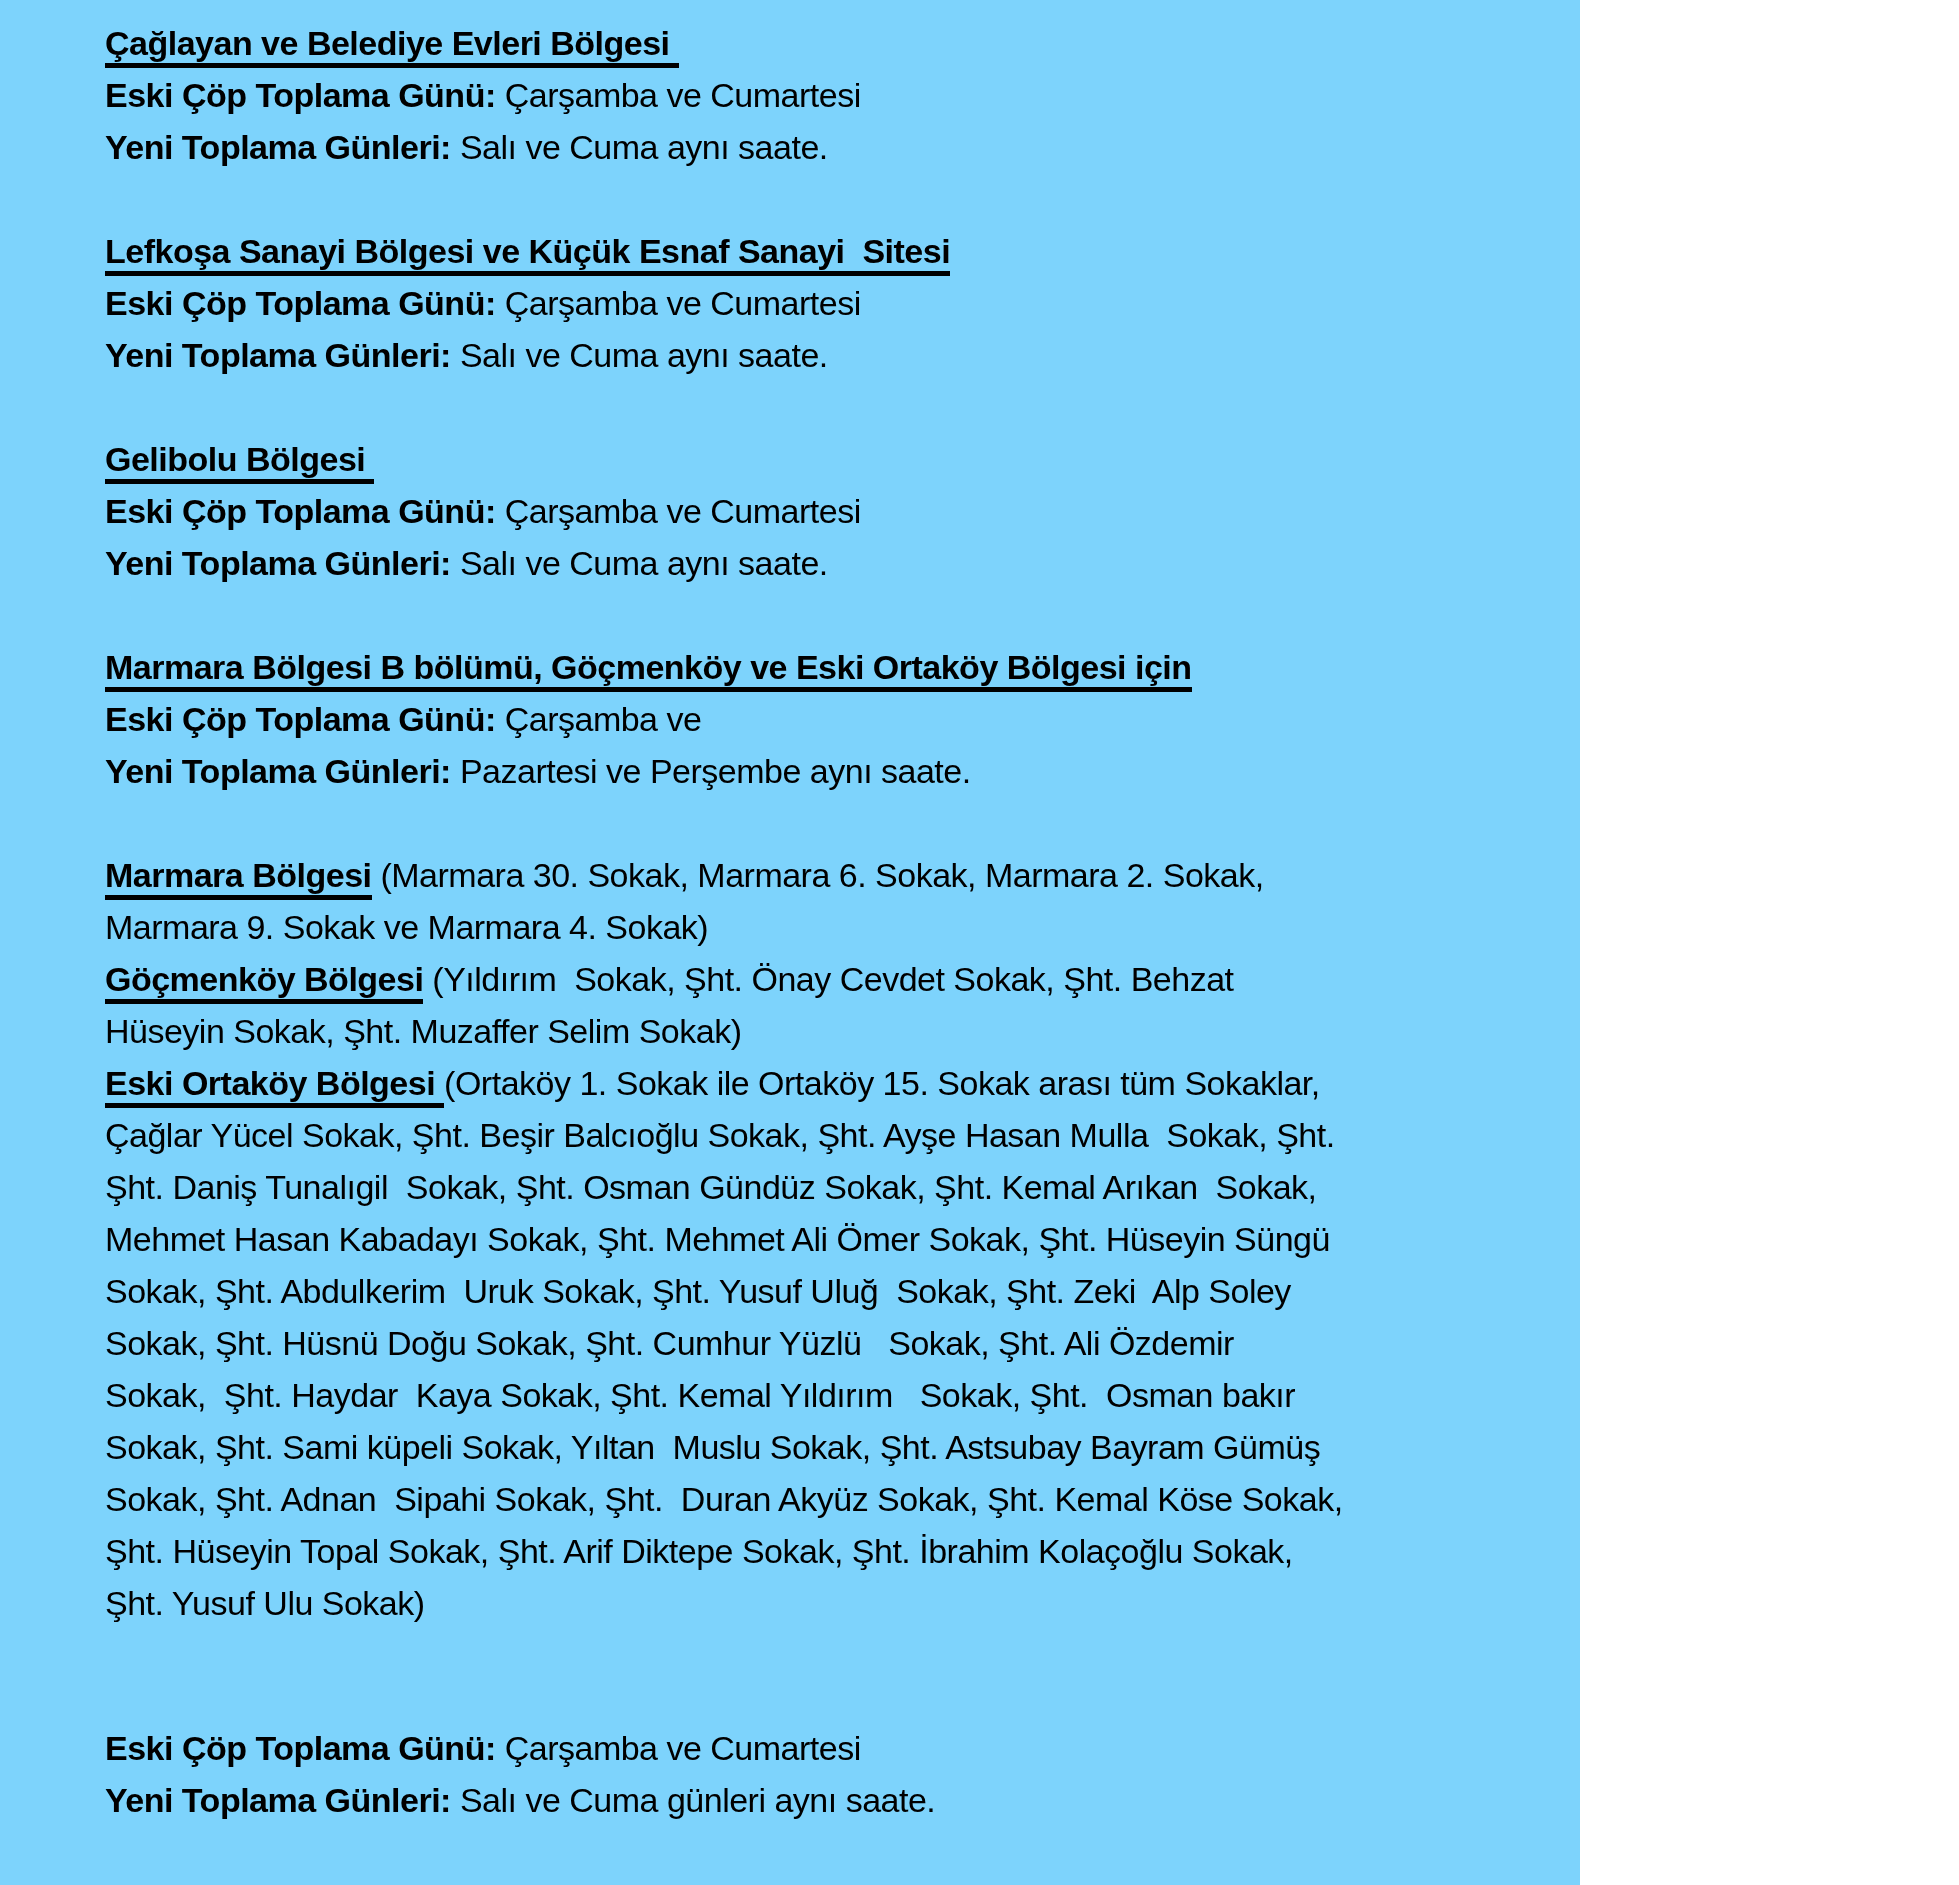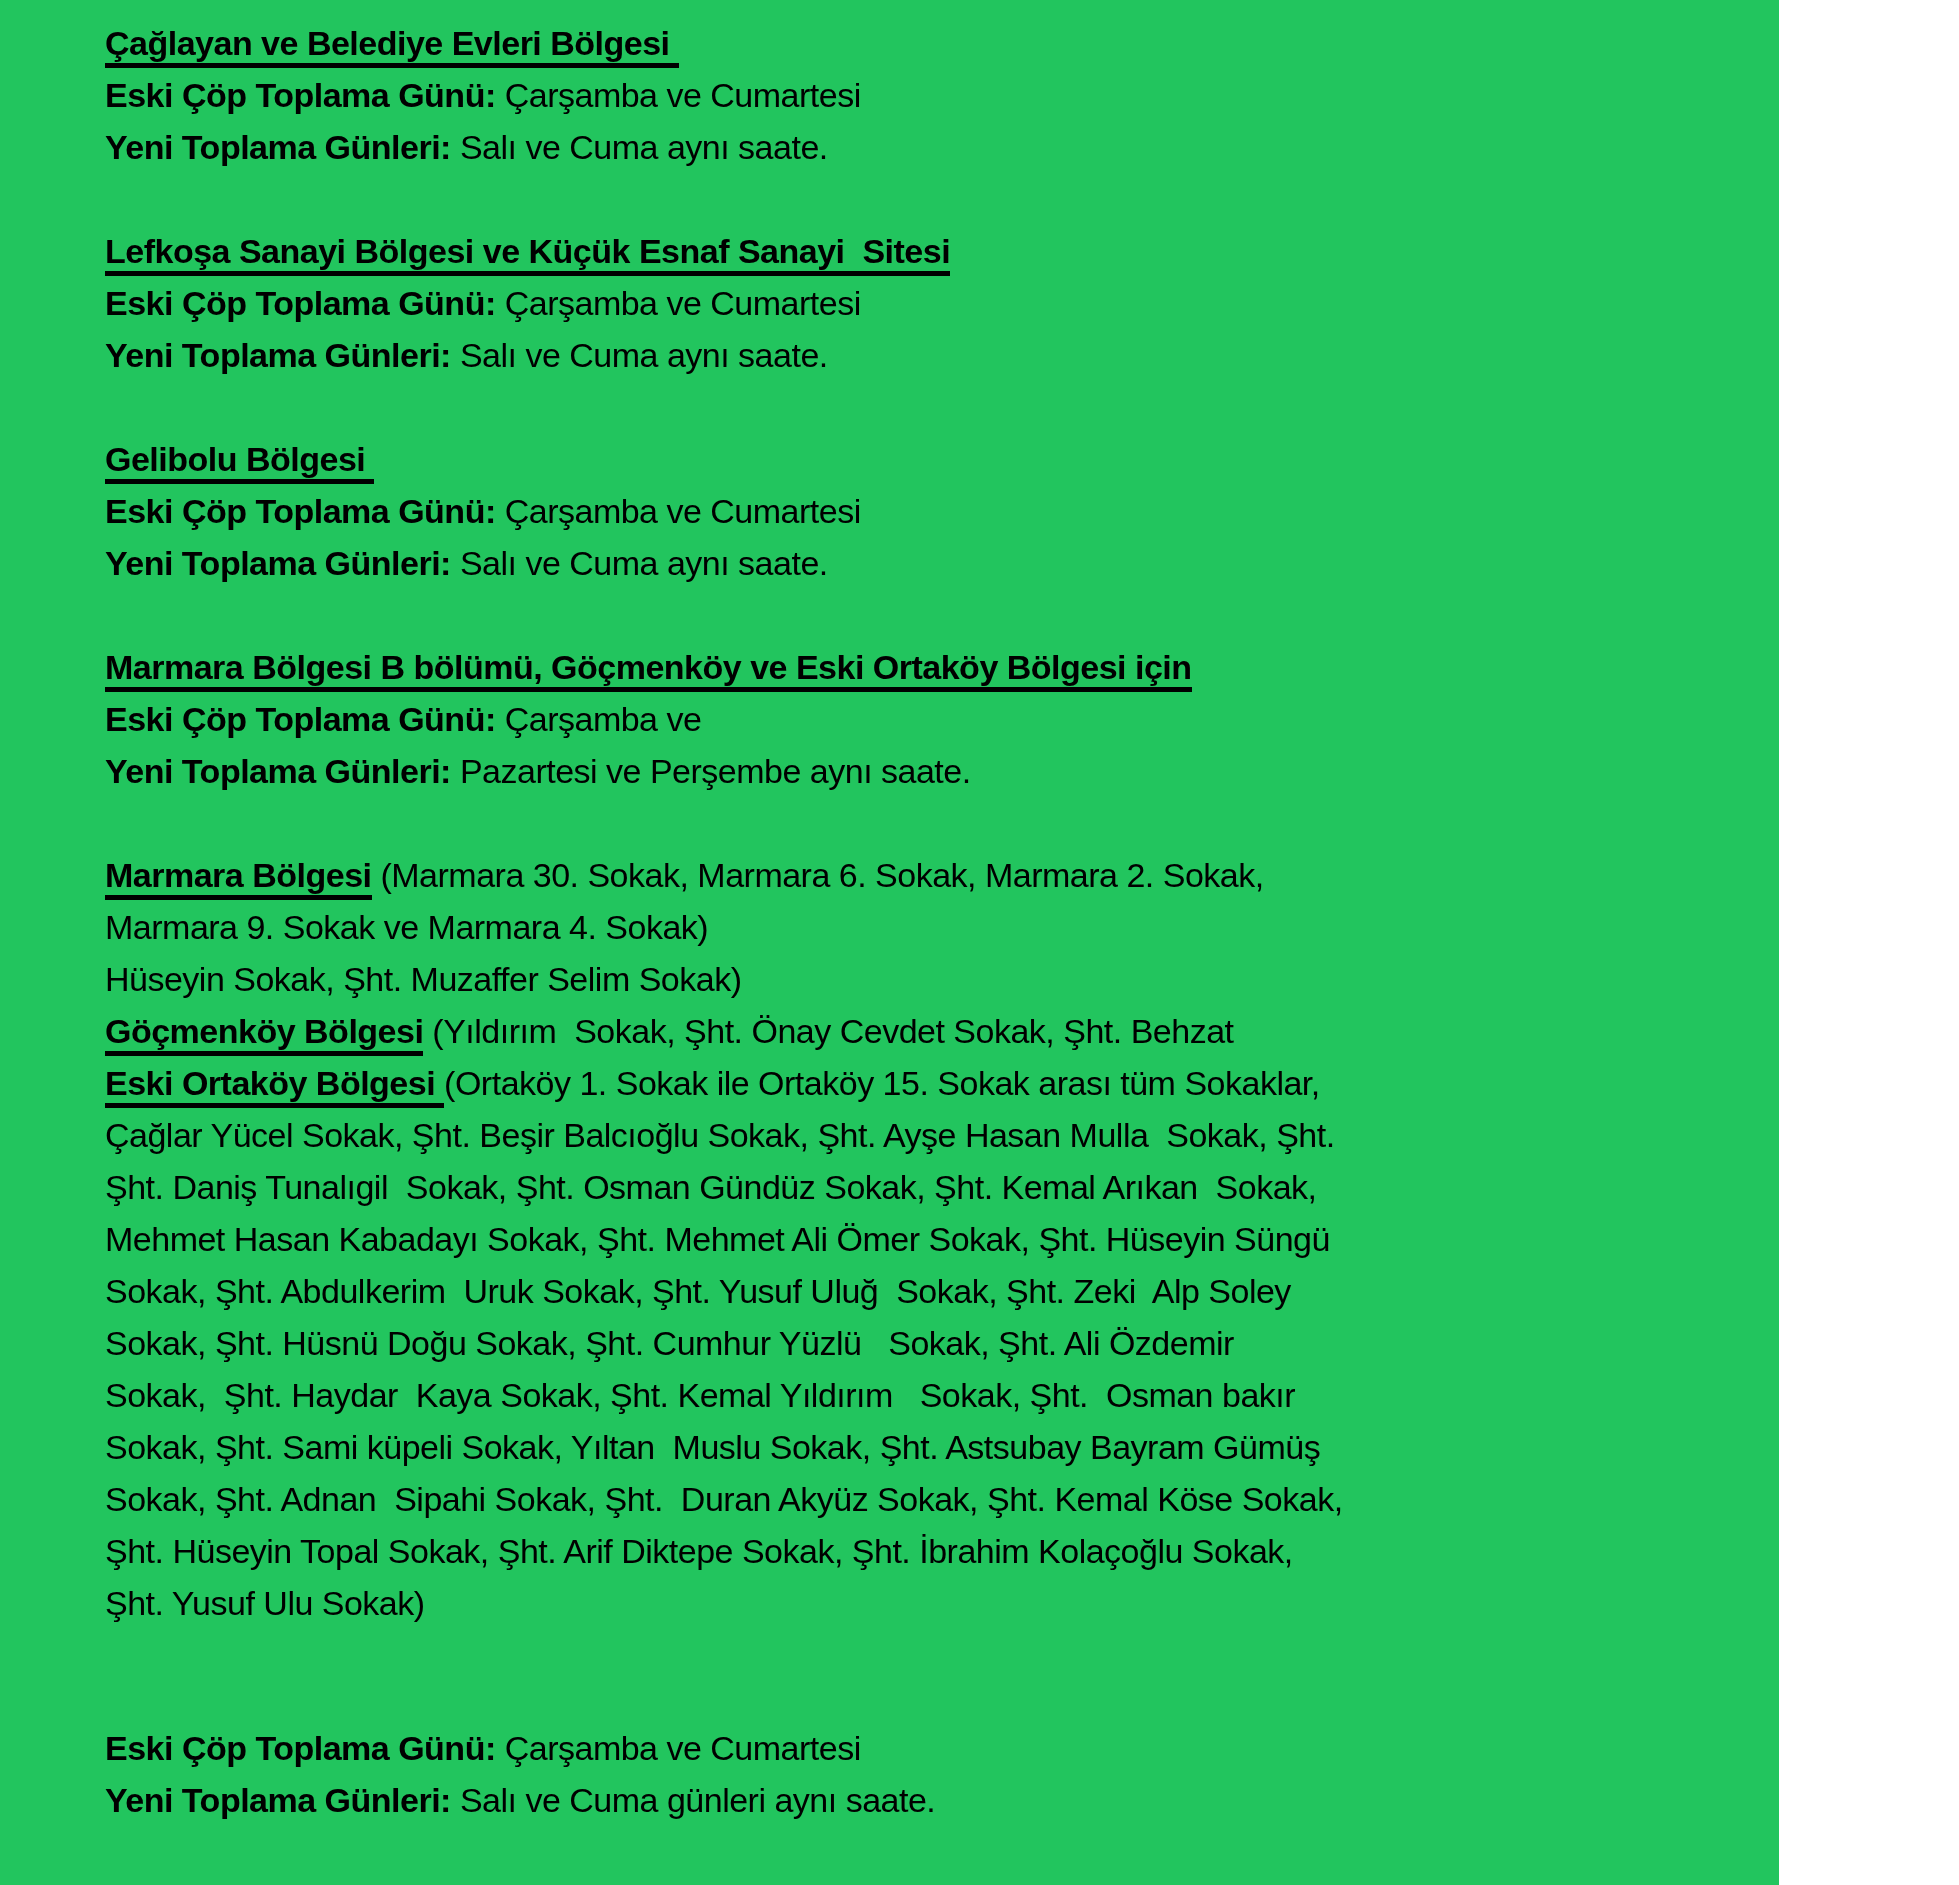--- a/index.html
+++ b/index.html
@@ -2,23 +2,23 @@
 <html style="font-size:15px"><head>
 <meta charset="utf-8">
 <style>
   html, body {
     margin: 0;
     padding: 0;
     background: #ffffff;
   }
   .page {
     position: relative;
-    width: 1779px;
+    width: 1580px;
     height: 1886px;
-    background: #22c55e;
+    background: #7dd3fc;
     color: #000000;
     font-family: "Liberation Sans", sans-serif;
     box-sizing: border-box;
     padding: 16.7px 37px 0 105px;
     overflow: hidden;
   }
   .line {
     font-size: 34px;
     line-height: 52px;
     letter-spacing: -0.5px;
@@ -64,22 +64,22 @@
 
   <div class="section">
     <div class="line"><span class="region-heading">Marmara Bölgesi B bölümü, Göçmenköy ve Eski Ortaköy Bölgesi için</span></div>
     <div class="line"><span class="lbl">Eski Çöp Toplama Günü:</span><span> Çarşamba ve</span></div>
     <div class="line"><span class="lbl">Yeni Toplama Günleri:</span><span> Pazartesi ve Perşembe aynı saate.</span></div>
   </div>
 
   <div class="streets">
     <div class="line"><span class="region-heading">Marmara Bölgesi</span><span> (Marmara 30. Sokak, Marmara 6. Sokak, Marmara 2. Sokak,</span></div>
     <div class="line"><span>Marmara 9. Sokak ve Marmara 4. Sokak)</span></div>
+    <div class="line"><span class="region-heading">Göçmenköy Bölgesi</span><span> (Yıldırım  Sokak, Şht. Önay Cevdet Sokak, Şht. Behzat</span></div>
     <div class="line"><span>Hüseyin Sokak, Şht. Muzaffer Selim Sokak)</span></div>
-    <div class="line"><span class="region-heading">Göçmenköy Bölgesi</span><span> (Yıldırım  Sokak, Şht. Önay Cevdet Sokak, Şht. Behzat</span></div>
     <div class="line"><span class="region-heading">Eski Ortaköy Bölgesi </span><span>(Ortaköy 1. Sokak ile Ortaköy 15. Sokak arası tüm Sokaklar,</span></div>
     <div class="line"><span>Çağlar Yücel Sokak, Şht. Beşir Balcıoğlu Sokak, Şht. Ayşe Hasan Mulla  Sokak, Şht.</span></div>
     <div class="line"><span>Şht. Daniş Tunalıgil  Sokak, Şht. Osman Gündüz Sokak, Şht. Kemal Arıkan  Sokak,</span></div>
     <div class="line"><span>Mehmet Hasan Kabadayı Sokak, Şht. Mehmet Ali Ömer Sokak, Şht. Hüseyin Süngü</span></div>
     <div class="line"><span>Sokak, Şht. Abdulkerim  Uruk Sokak, Şht. Yusuf Uluğ  Sokak, Şht. Zeki  Alp Soley</span></div>
     <div class="line"><span>Sokak, Şht. Hüsnü Doğu Sokak, Şht. Cumhur Yüzlü   Sokak, Şht. Ali Özdemir</span></div>
     <div class="line"><span>Sokak,  Şht. Haydar  Kaya Sokak, Şht. Kemal Yıldırım   Sokak, Şht.  Osman bakır</span></div>
     <div class="line"><span>Sokak, Şht. Sami küpeli Sokak, Yıltan  Muslu Sokak, Şht. Astsubay Bayram Gümüş</span></div>
     <div class="line"><span>Sokak, Şht. Adnan  Sipahi Sokak, Şht.  Duran Akyüz Sokak, Şht. Kemal Köse Sokak,</span></div>
     <div class="line"><span>Şht. Hüseyin Topal Sokak, Şht. Arif Diktepe Sokak, Şht. İbrahim Kolaçoğlu Sokak,</span></div>

